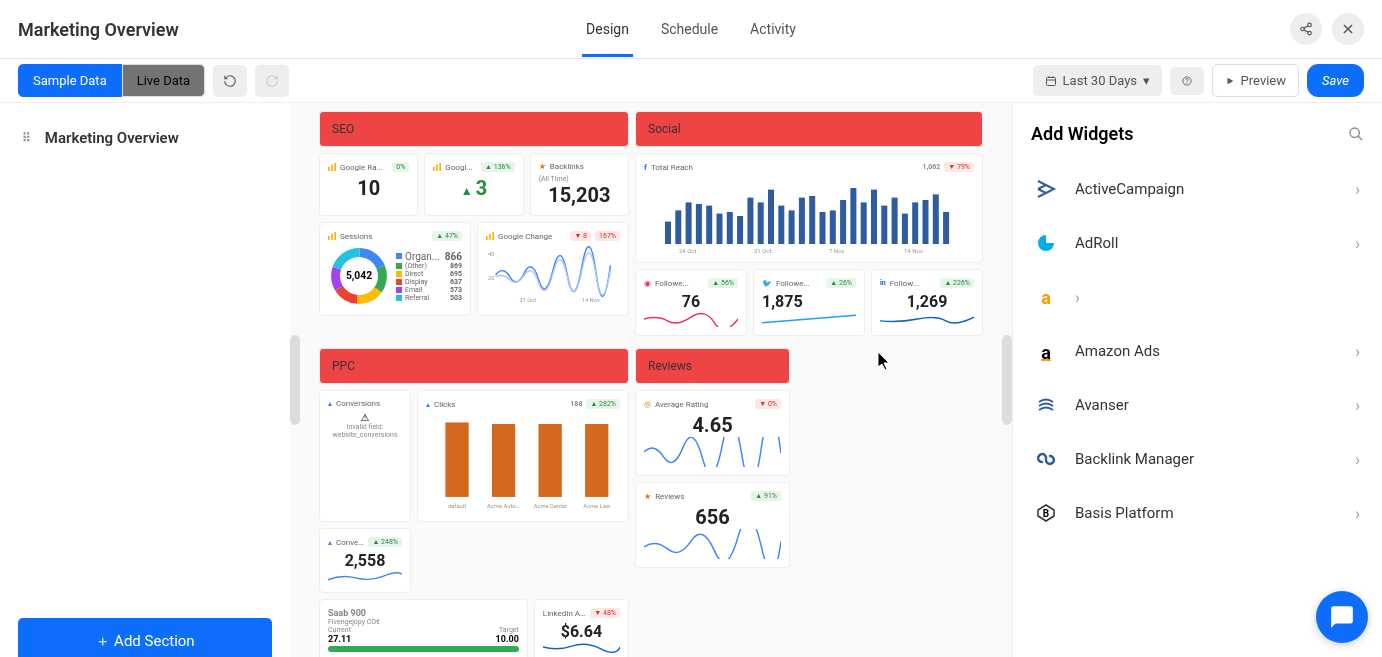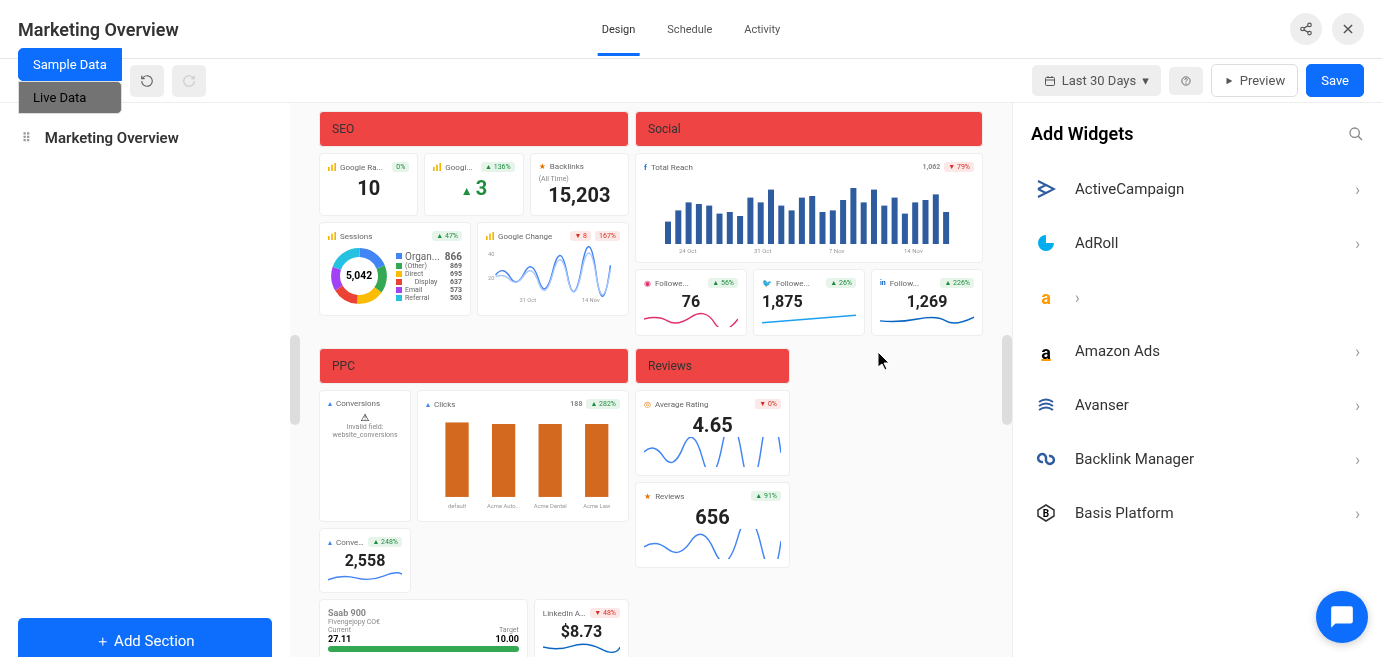--- a/index.html
+++ b/index.html
@@ -1,31 +1,31 @@
 <!DOCTYPE html>
 <html><head>
 <meta charset="utf-8">
 <style>
   * { box-sizing: border-box; margin: 0; padding: 0; font-family: -apple-system, BlinkMacSystemFont, "Segoe UI", Roboto, sans-serif; }
   body { background: #fff; overflow: hidden; width: 1382px; height: 657px; }
   
   .topbar { display: flex; align-items: center; height: 59px; border-bottom: 1px solid #e5e5e5; padding: 0 18px; }
   .title { font-size: 18px; font-weight: 600; color: #333; }
   .tabs { position: absolute; left: 50%; transform: translateX(-50%); display: flex; gap: 24px; }
-  .tab { font-size: 11px; color: #555; padding: 20px 4px; cursor: pointer; position: relative; }
+  .tab { font-size: 14px; color: #555; padding: 20px 4px; cursor: pointer; position: relative; }
   .tab.active { color: #333; }
   .tab.active::after { content:""; position:absolute; bottom:0; left:0; right:0; height:3px; background:#0d6efd; }
   .top-icons { margin-left:auto; display:flex; gap:10px; }
   .circle-btn { width:32px; height:32px; border-radius:50%; background:#eee; display:flex; align-items:center; justify-content:center; cursor:pointer; color:#555; }
   
   .toolbar { display:flex; align-items:center; height:44px; padding:0 18px; gap:8px; border-bottom:1px solid #eee; }
-  .btn-group { display:flex;flex-direction:column; }
+  .btn-group { display:flex; }
   .btn { padding:8px 14px; font-size:13px; cursor:pointer; border:1px solid #ddd; background:#737373; }
   .btn.primary { background:#0d6efd; color:#fff; border-color:#0d6efd; }
-  .btn.save { border-radius:5px; }
+  .btn.save { border-radius:11px;font-style:italic; }
   .btn-group .btn:first-child { border-radius:5px 0 0 5px; }
   .btn-group .btn:last-child { border-radius:0 5px 5px 0; }
   .icon-btn { width:34px; height:32px; border-radius:5px; background:#eee; display:flex; align-items:center; justify-content:center; cursor:pointer; color:#666; }
   .icon-btn.disabled { color:#ccc; cursor:default; }
   .spacer { flex:1; }
   .pill { padding:8px 12px; border-radius:5px; background:#eee; font-size:13px; color:#555; display:flex; align-items:center; gap:6px; cursor:pointer; }
   .outline-btn { padding:8px 12px; border:1px solid #ddd; border-radius:5px; background:#fff; font-size:13px; cursor:pointer; display:flex; align-items:center; gap:6px; color:#555; }
   
   .main { display:flex; height:calc(100% - 103px); }
   
@@ -226,21 +226,21 @@
                       <div style="display: flex; align-items: center; gap: 3px; font-size: 7px; color: rgb(102, 102, 102);">
                         <span style="width:6px;height:6px;background:#34a853;display:inline-block"></span>
                         <span style="flex:1">(Other)</span>
                         <b>869</b>
                       </div>
                       <div style="display: flex; align-items: center; gap: 3px; font-size: 7px; color: rgb(102, 102, 102);">
                         <span style="width:6px;height:6px;background:#fbbc04;display:inline-block"></span>
                         <span style="flex:1">Direct</span>
                         <b>695</b>
                       </div>
-                      <div style="display: flex; align-items: center; gap: 11px; font-size: 7px; color: rgb(102, 102, 102); text-align: center;">
+                      <div style="display: flex; align-items: center; gap: 3px; font-size: 7px; color: rgb(102, 102, 102);">
                         <span style="width:6px;height:6px;background:#ea4335;display:inline-block"></span>
                         <span style="flex:1">Display</span>
                         <b>637</b>
                       </div>
                       <div style="display: flex; align-items: center; gap: 3px; font-size: 7px; color: rgb(102, 102, 102);">
                         <span style="width:6px;height:6px;background:#a142f4;display:inline-block"></span>
                         <span style="flex:1">Email</span>
                         <b>573</b>
                       </div>
                       <div style="display: flex; align-items: center; gap: 3px; font-size: 7px; color: rgb(102, 102, 102);">
@@ -415,21 +415,21 @@
                   <span>27.11</span>
                   <span>10.00</span>
                 </div>
               <div style="height:6px;background:#34a853;border-radius:3px;margin-top:2px"></div>
             </div>
             <div class="card" style="flex:0 0 92px">
               <div class="card-head">
                   <span class="label">LinkedIn Ads...</span>
                   <span class="badge red">▼ 48%</span>
                 </div>
-              <div class="med" style="text-align:center">$8.73</div>
+              <div class="med" style="text-align:center">$6.64</div>
               <svg width="100%" height="14" viewBox="0 0 80 14">
                   <path d="M0 6 Q15 10 30 5 T60 8 T80 6" fill="none" stroke="#0a66c2" stroke-width="1.5"></path>
                 </svg>
             </div>
           </div>
         </div>
 
         <div style="flex:0 0 155px">
           <div class="section-head">Reviews</div>
           <div class="card">

